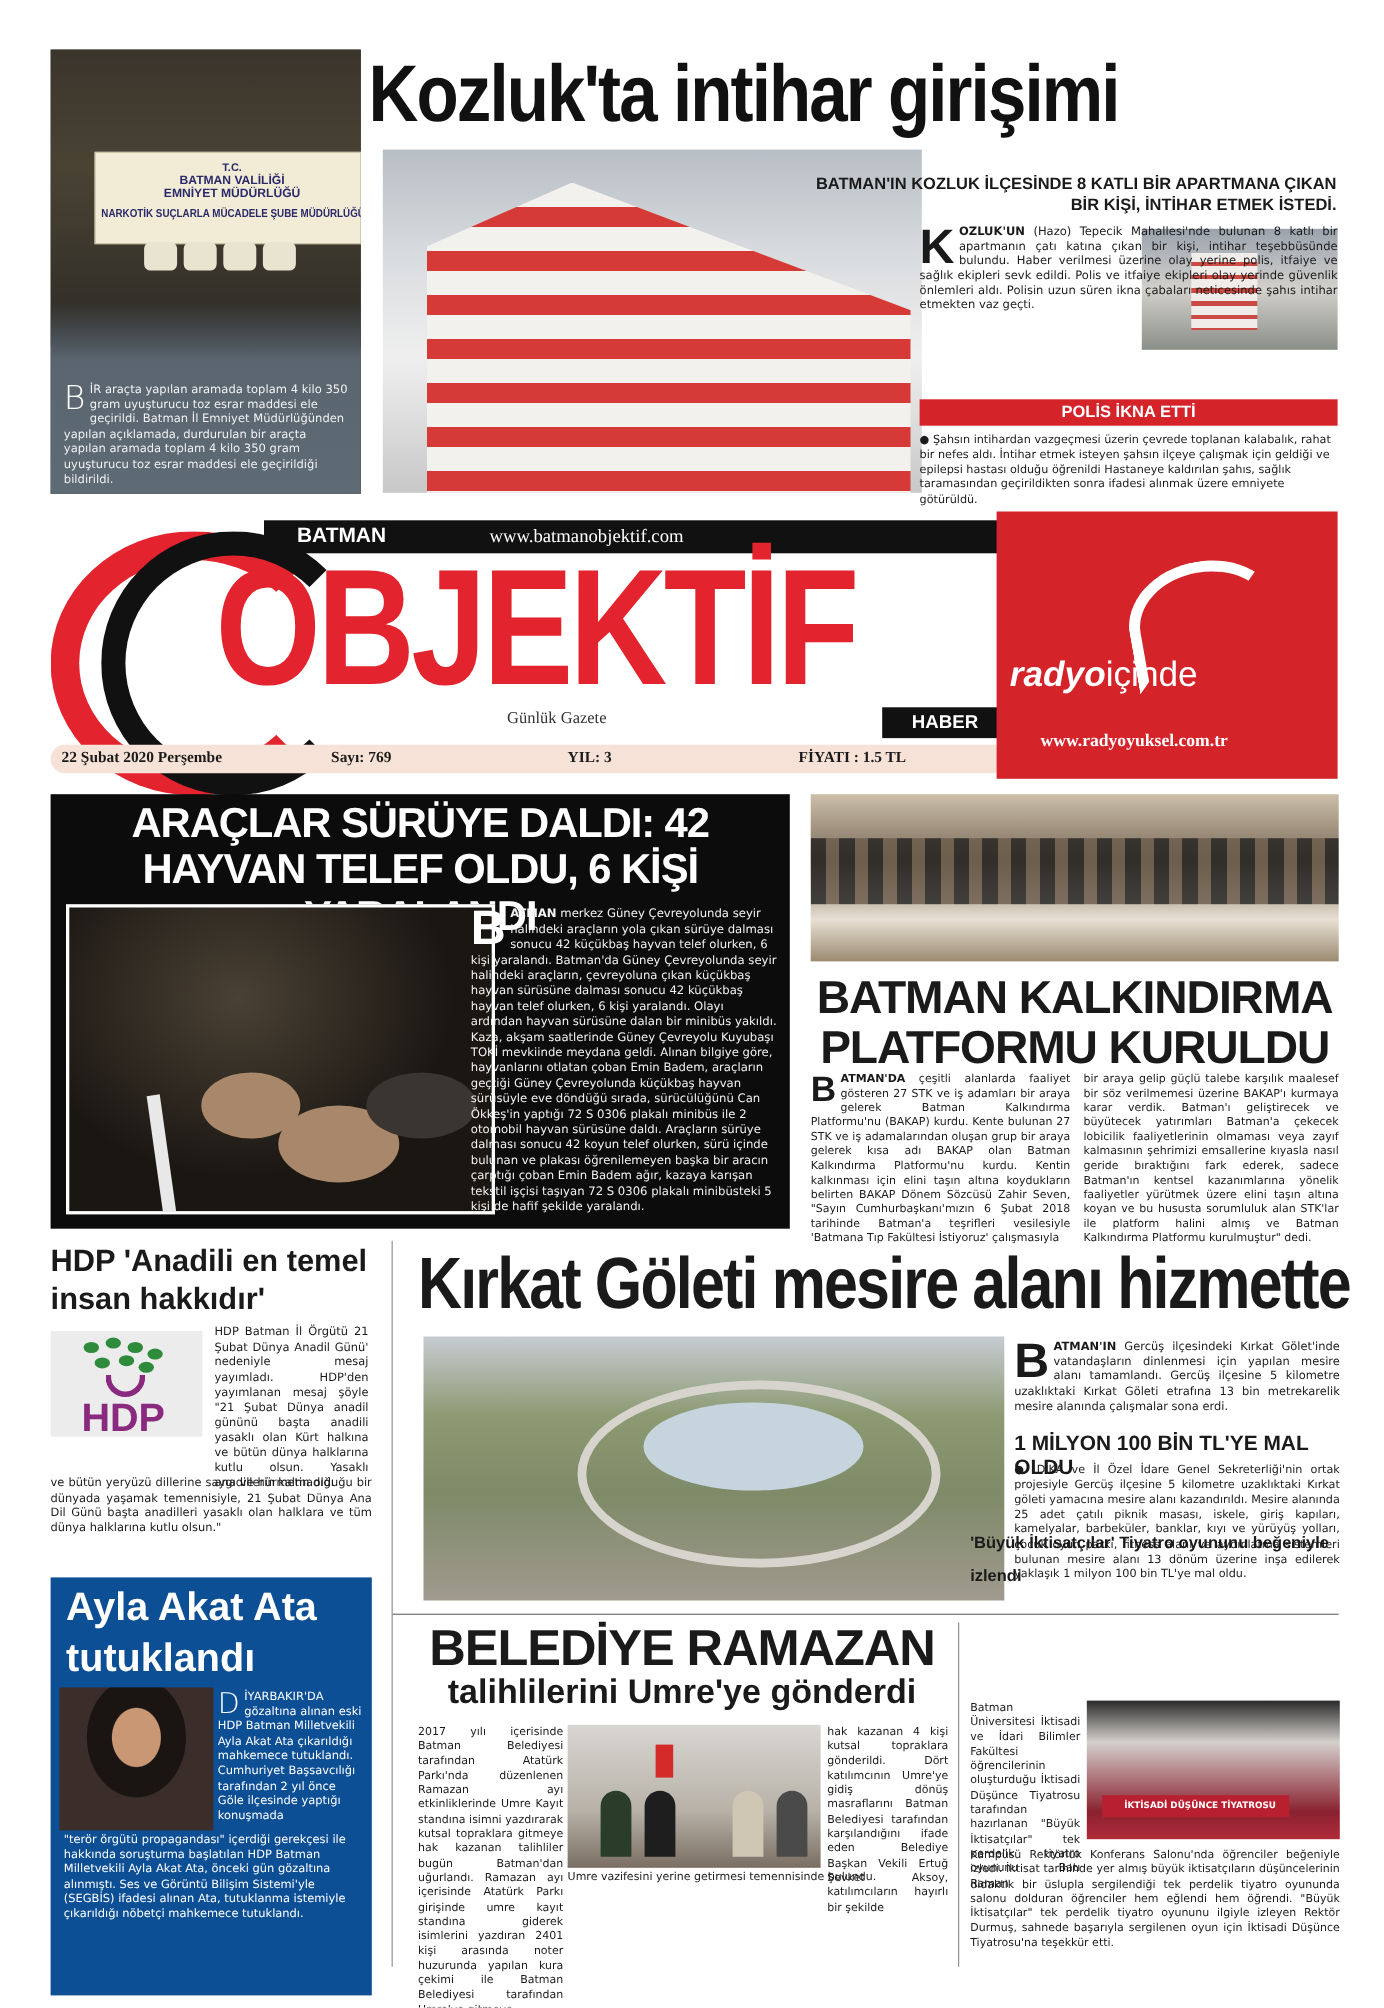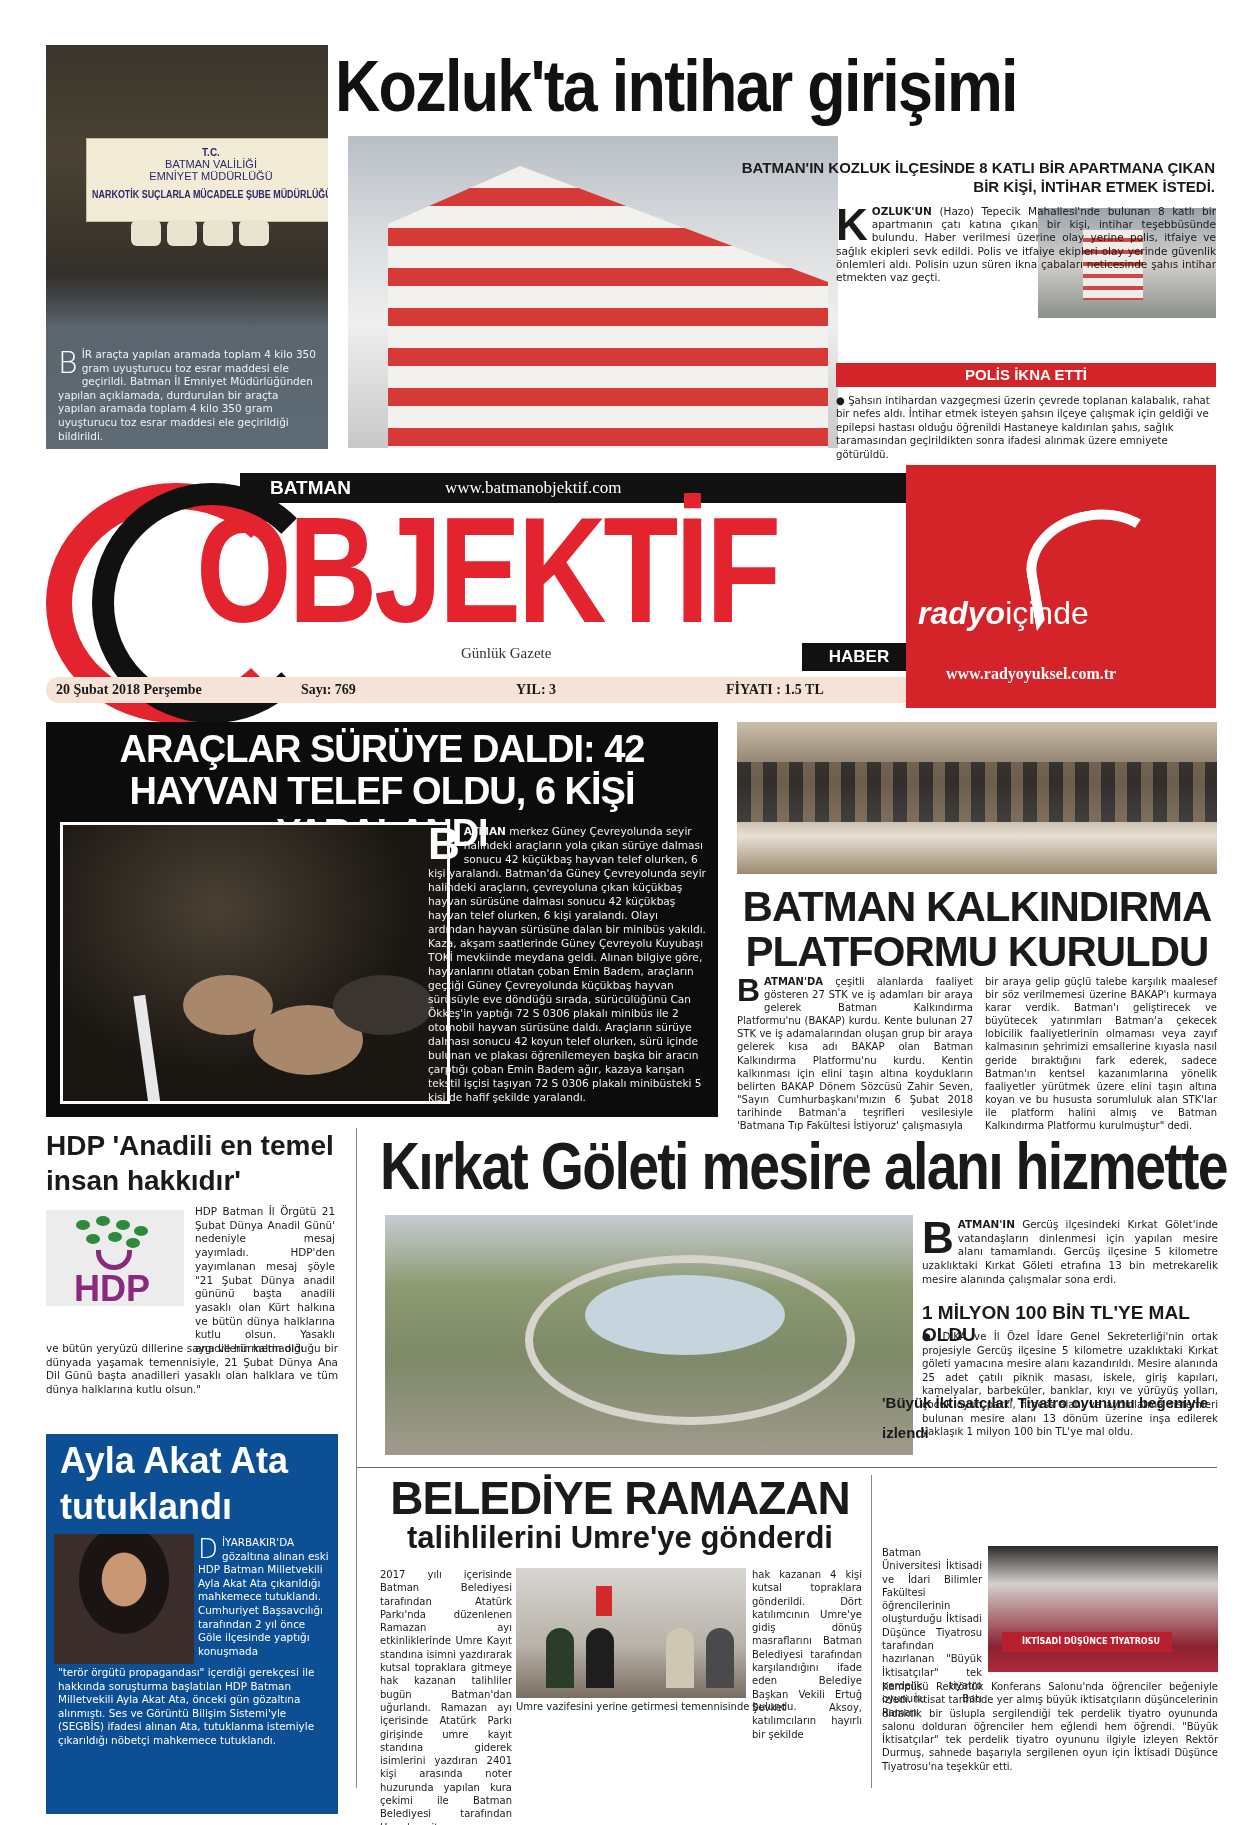--- a/index.html
+++ b/index.html
@@ -9,21 +9,21 @@
   .body-text { font-size: 10.5px; line-height: 13.2px; text-align: justify; }
   .dropcap { float: left; font-family: "Liberation Sans", sans-serif; font-weight: 900; font-size: 44px; line-height: 36px; margin: 2px 4px 0 0; }
   .lead { font-weight: 800; }
   .photo { background: linear-gradient(135deg, #6d6d6d, #a8a8a8); }
 
   
   #narc { left: 46px; top: 45px; width: 282px; height: 404px; background: #2b2a27; overflow: hidden; }
   #narc .img { position: absolute; left: 0; top: 0; width: 100%; height: 270px; background: linear-gradient(180deg, #3a352c 0%, #4a4334 40%, #2c2a26 100%); }
   #narc .sign { position: absolute; left: 40px; top: 93px; width: 250px; height: 84px; background: #f2ebd6; border: 1px solid #c9bfa0; }
   #narc .sign .l1 { text-align: center; font-family: "Liberation Sans", sans-serif; font-weight: bold; color: #2a2a6a; font-size: 10px; margin-top: 8px; }
-  #narc .sign .l2, #narc .sign .l3 { text-align: center; font-family: "Liberation Sans", sans-serif; font-weight: normal; color: #2a2a6a; font-size: 11px; }
+  #narc .sign .l2, #narc .sign .l3 { text-align: center; font-family: "Liberation Sans", sans-serif; font-weight: bold; color: #2a2a6a; font-size: 11px; }
   #narc .sign .l4 { font-family: "Liberation Sans", sans-serif; font-weight: bold; color: #2a2a6a; font-size: 10.5px; padding-left: 6px; margin-top: 6px; white-space: nowrap; transform: scaleX(0.85); transform-origin: left; }
   #narc .packs { position: absolute; left: 85px; top: 175px; width: 150px; height: 28px; }
   #narc .packs span { display: inline-block; width: 30px; height: 26px; background: #e8e4d0; border-radius: 6px; margin-right: 6px; }
   #narc .shade { position: absolute; left: 0; top: 230px; width: 100%; height: 174px; background: linear-gradient(180deg, rgba(92,104,115,0) 0%, rgba(92,104,115,0.95) 30%, #5e6a74 100%); }
   #narc h2 { position: absolute; left: 18px; top: 230px; color: #ffffff; font-family: "Liberation Sans", sans-serif; font-weight: 800; font-size: 28px; line-height: 36px; }
   #narc .txt { position: absolute; left: 12px; top: 303px; width: 260px; color: #f0f2f4; font-size: 10.5px; line-height: 13.6px; }
   #narc .txt .dropcap { color: #ffffff; font-family: "DejaVu Sans", sans-serif; font-weight: 300; font-size: 30px; line-height: 26px; }
 
   
   #kozluk-title { left: 335px; top: 45px; width: 880px; font-family: "Liberation Sans", sans-serif; font-weight: 900; font-size: 73px; line-height: 82px; letter-spacing: -2px; transform: scaleX(0.86); transform-origin: left; white-space: nowrap; color: #111; }
@@ -156,21 +156,21 @@
   <div class="ring" style="left:46px;top:18px;width:240px;height:240px;border:22px solid #111;border-right-color:transparent;"></div>
   <div class="topbar">
     <span class="batman">BATMAN</span>
     <span class="url">www.batmanobjektif.com</span>
   </div>
   <div class="logo">OBJEKTİF</div>
   <div class="sub">Günlük Gazete</div>
   <div class="haber">HABER</div>
 </div>
 <div id="infobar" class="abs">
-  <span style="left:10px">20 Şubat 2018 Perşembe</span>
+  <span style="left:10px">22 Şubat 2020 Perşembe</span>
   <span style="left:255px">Sayı: 769</span>
   <span style="left:470px">YIL: 3</span>
   <span style="left:680px">FİYATI : 1.5 TL</span>
 </div>
 
 <div id="radyo" class="abs">
   <div class="wave"></div>
   <div class="name"><b>radyo</b><span>içinde</span></div>
   <div class="url">www.radyoyuksel.com.tr</div>
 </div>

